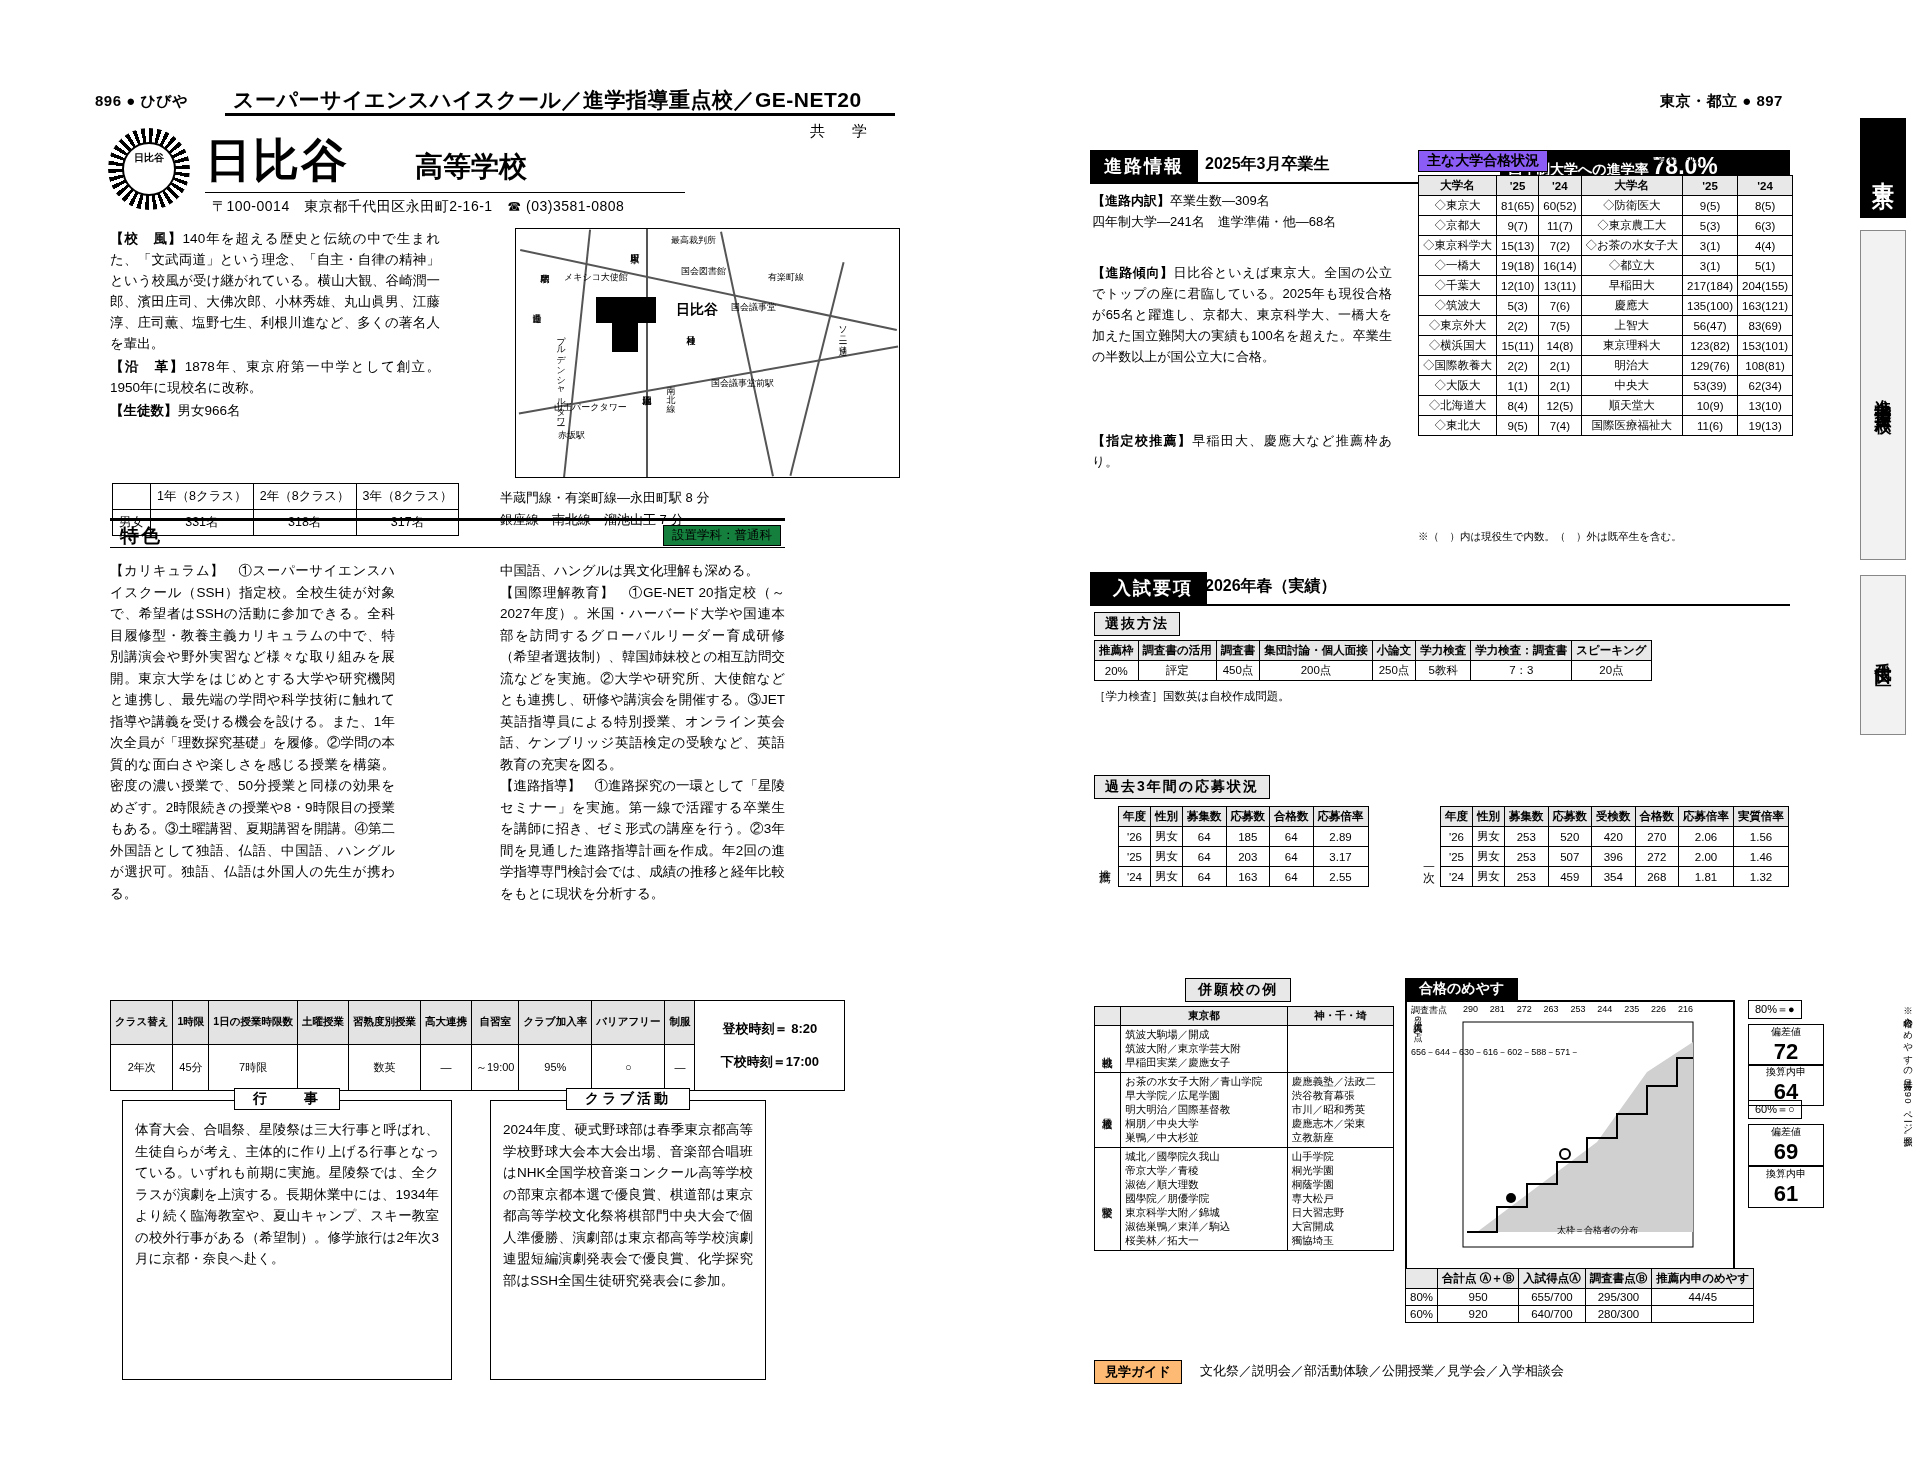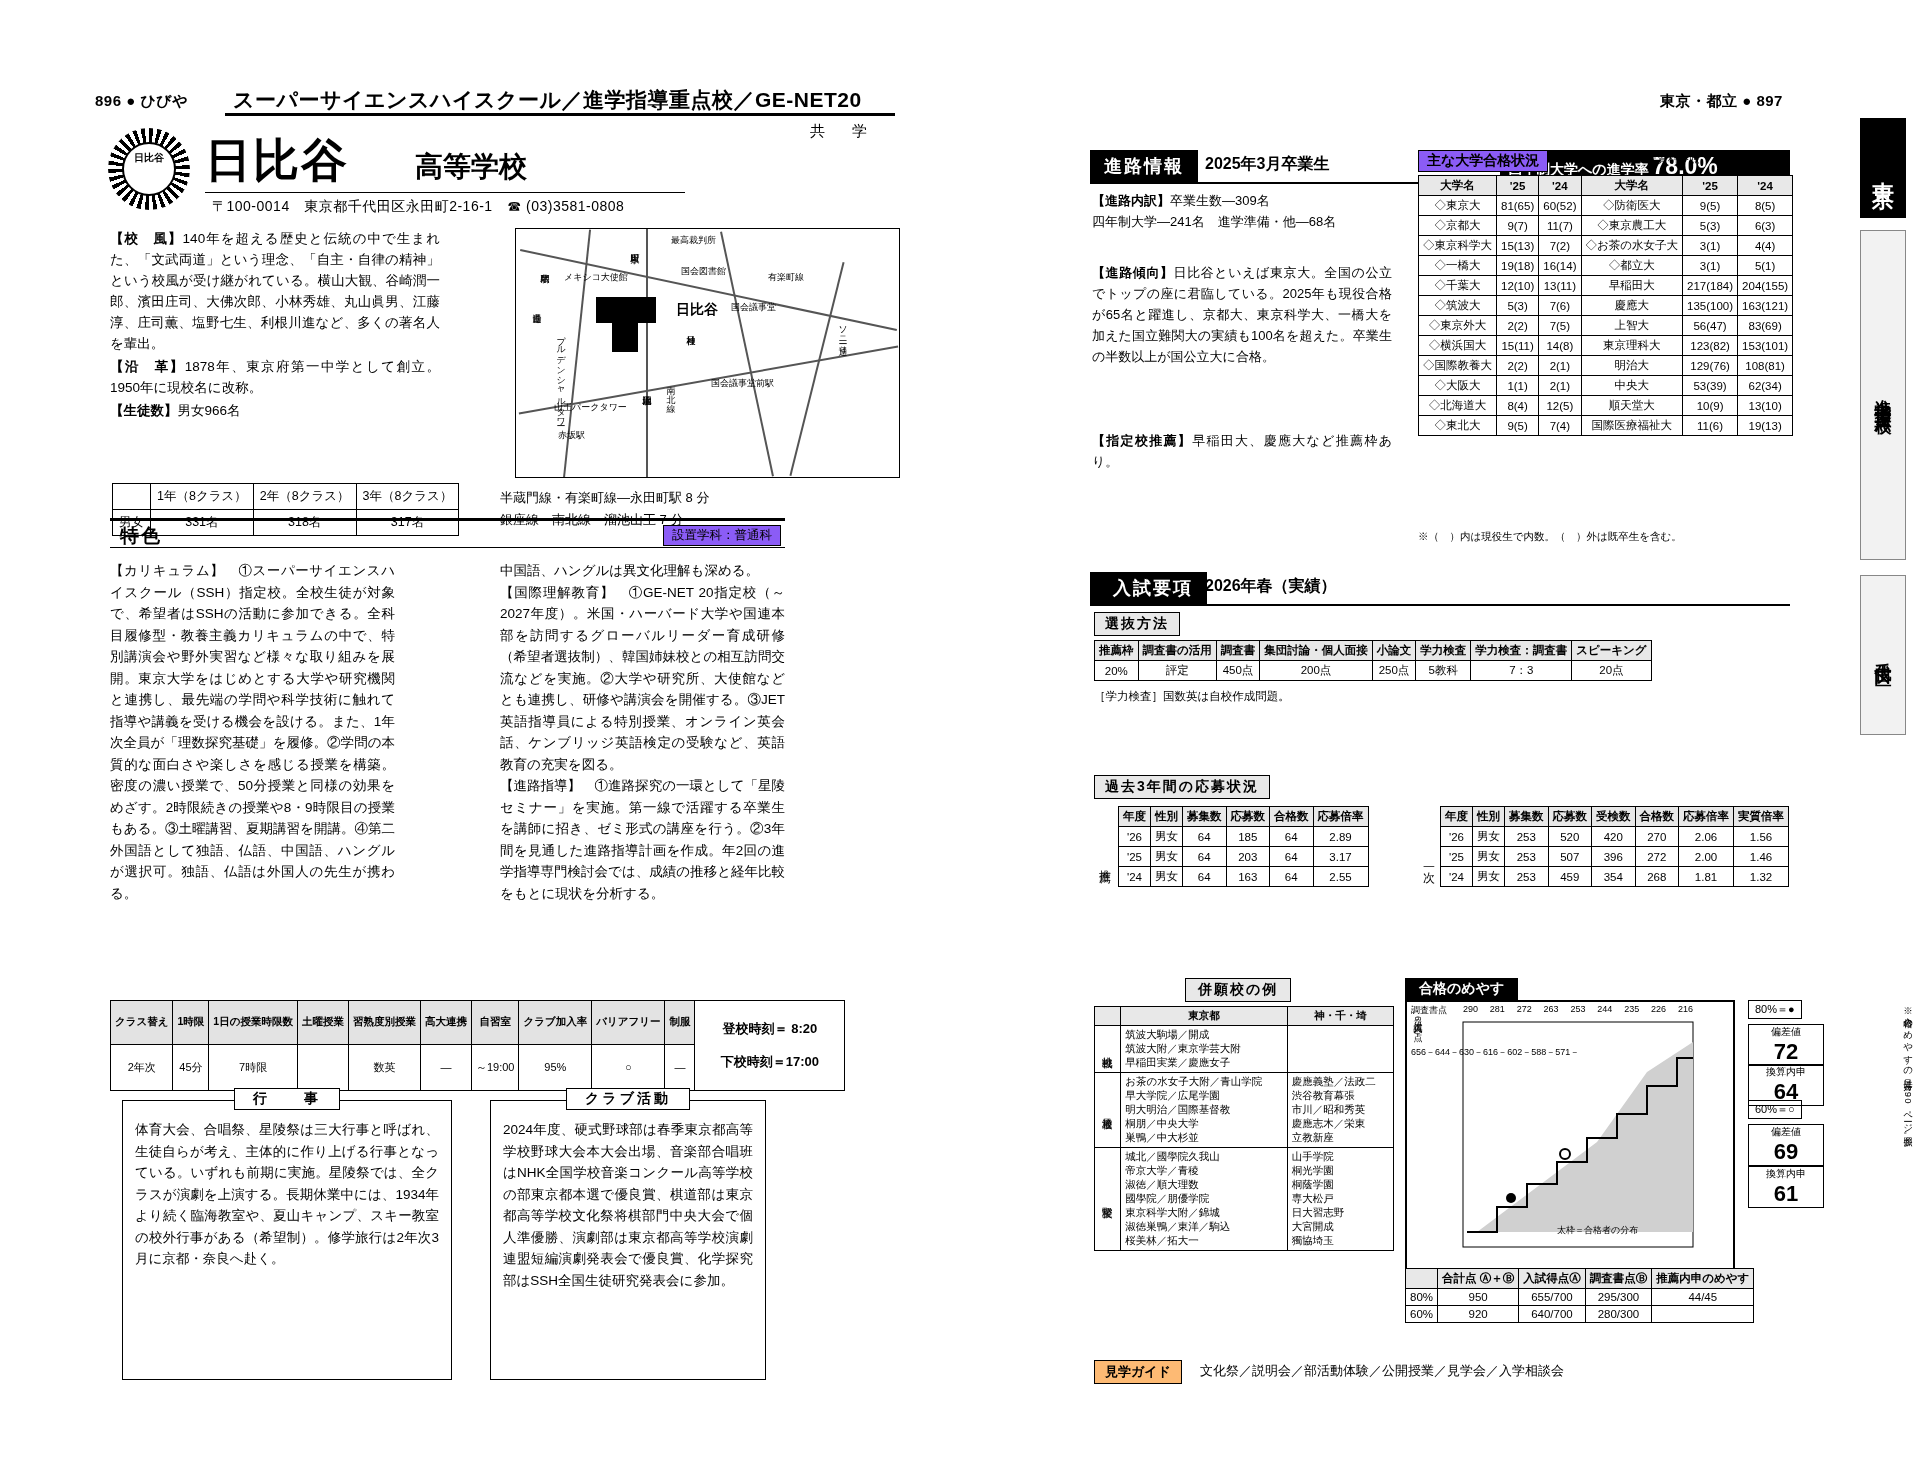--- a/index.html
+++ b/index.html
@@ -85,21 +85,21 @@
   }
 
   
   .sec-bar {
     position:absolute; height:30px; border-top:3px solid #000; border-bottom:1px solid #000;
   }
   .sec-bar .lab {
     position:absolute; left:10px; top:2px; font-size:19px; font-weight:bold; letter-spacing:2px;
   }
   .sec-bar .right-tag {
-    position:absolute; right:4px; top:4px; font-size:12.5px; border:1px solid #000; padding:1px 8px; background:#8b5cf6;
+    position:absolute; right:4px; top:4px; font-size:12.5px; border:1px solid #000; padding:1px 8px; background:#15803d;
   }
 
   
   .feat-col { position:absolute; font-size:13.5px; line-height:21.5px; text-align:justify; }
   .feat-l { left:110px; top:560px; width:285px; }
   .feat-r { left:500px; top:560px; width:285px; }
 
   
   .strip { position:absolute; left:110px; top:1000px; border-collapse:collapse; font-size:11px; }
   .strip td { border:1px solid #000; text-align:center; padding:3px 4px; }

